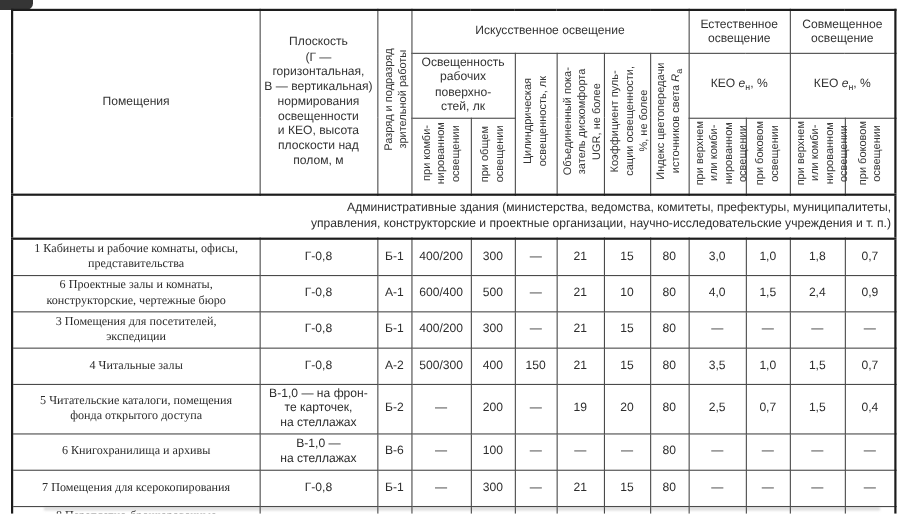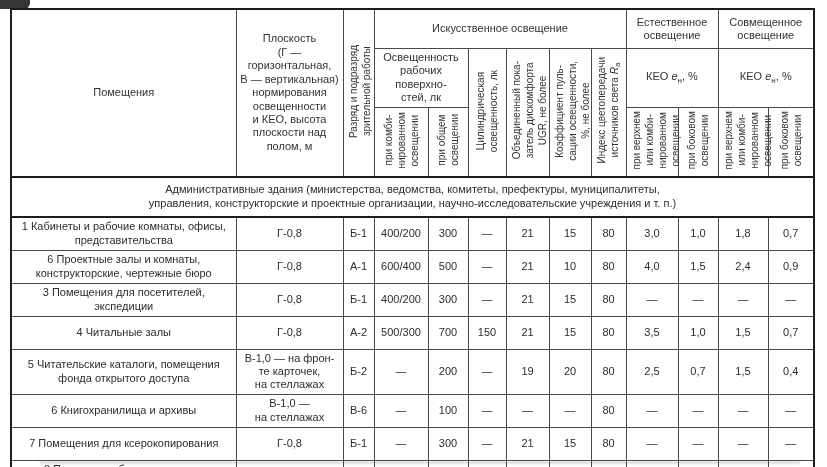--- a/index.html
+++ b/index.html
@@ -48,22 +48,23 @@
     font-size:10px;
     line-height:1.3;
     max-height:142px;
   }
   .vt2{max-height:104px;}
   tr.section td{
     border-top:2px solid #1c1c1c;
     border-bottom:2px solid #1c1c1c;
     height:34px;
     font-size:11px;
-  }
-  .c-left{text-align:left;padding-left:8px;padding-right:4px;}
+    text-align:right;
+  }
+  .c-left{text-align:left;padding-left:8px;padding-right:4px;font-family:Liberation Serif, serif;}
   .c-center{text-align:center;}
   .tl{border-left-width:2px;border-left-color:#1c1c1c;}
   tbody.rows td{height:28px;}
   i{font-style:italic;}
   sub{font-size:8px;}
 </style>
 </head>
 <body>
 
 <div class="page">
@@ -195,21 +196,21 @@
           <td class="c-center tl">—</td>
           <td class="c-center">—</td>
           <td class="c-center tl">—</td>
           <td class="c-center">—</td>
         </tr>
         <tr>
           <td class="c-left">4 Читальные залы</td>
           <td class="c-center">Г-0,8</td>
           <td class="c-center">А-2</td>
           <td class="c-center">500/300</td>
-          <td class="c-center">700</td>
+          <td class="c-center">400</td>
           <td class="c-center tl">150</td>
           <td class="c-center">21</td>
           <td class="c-center">15</td>
           <td class="c-center">80</td>
           <td class="c-center tl">3,5</td>
           <td class="c-center">1,0</td>
           <td class="c-center tl">1,5</td>
           <td class="c-center">0,7</td>
         </tr>
         <tr>

